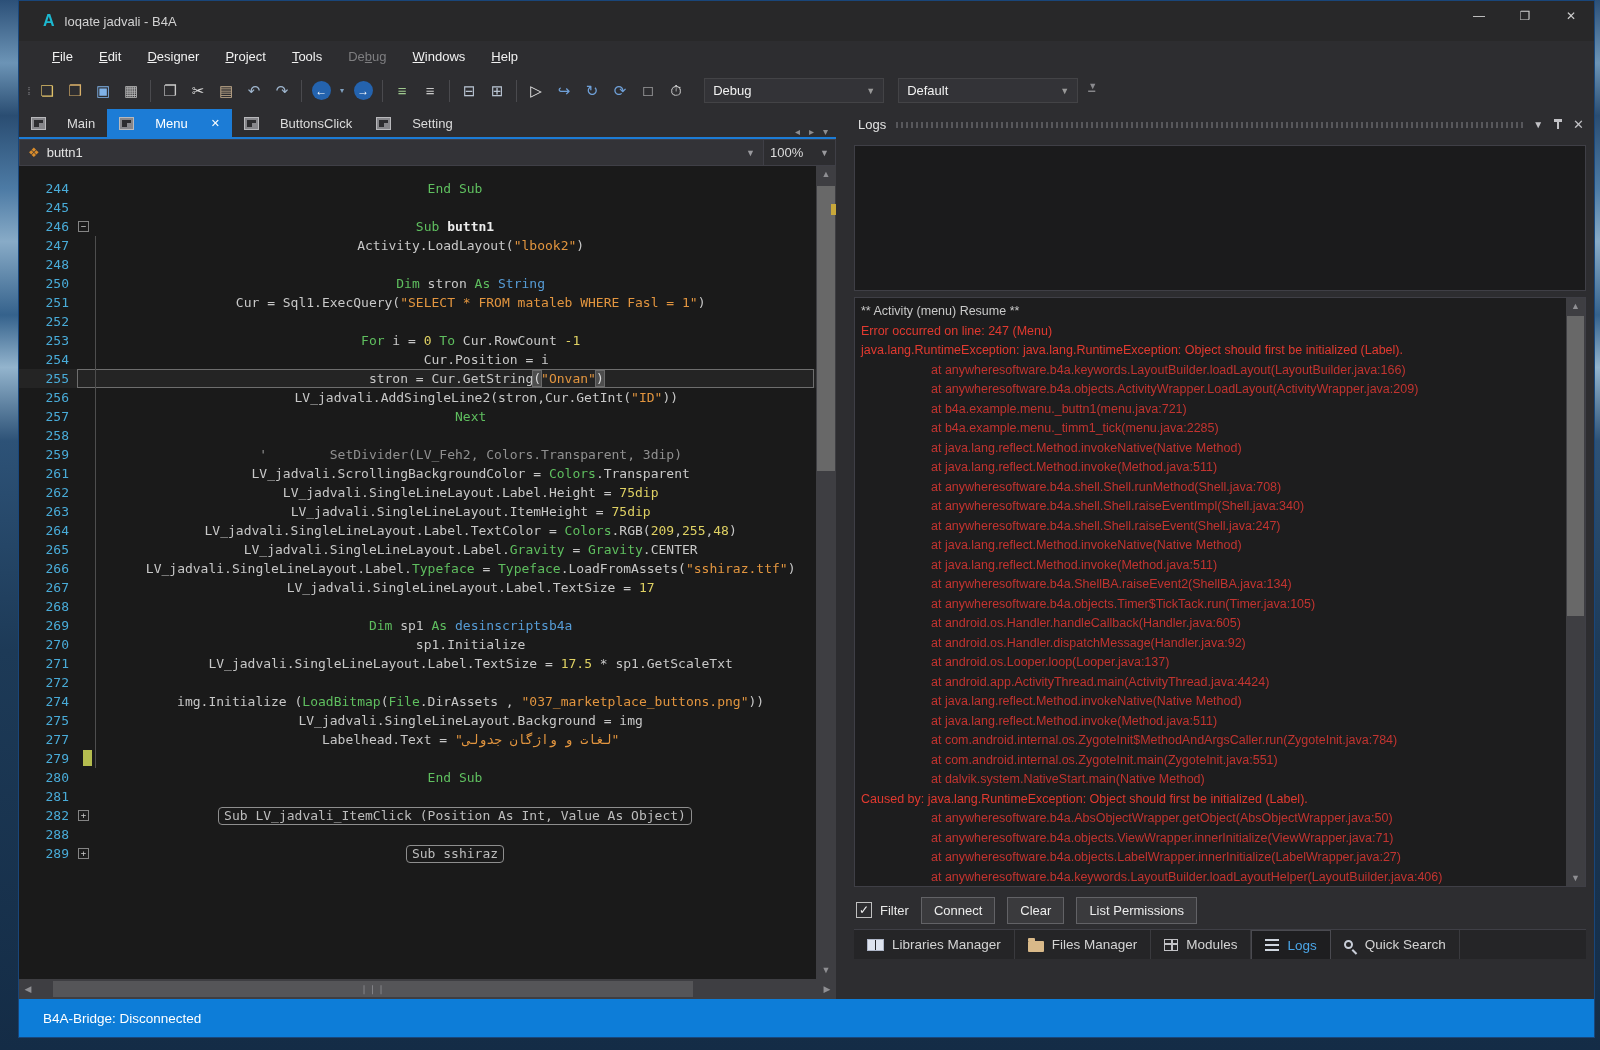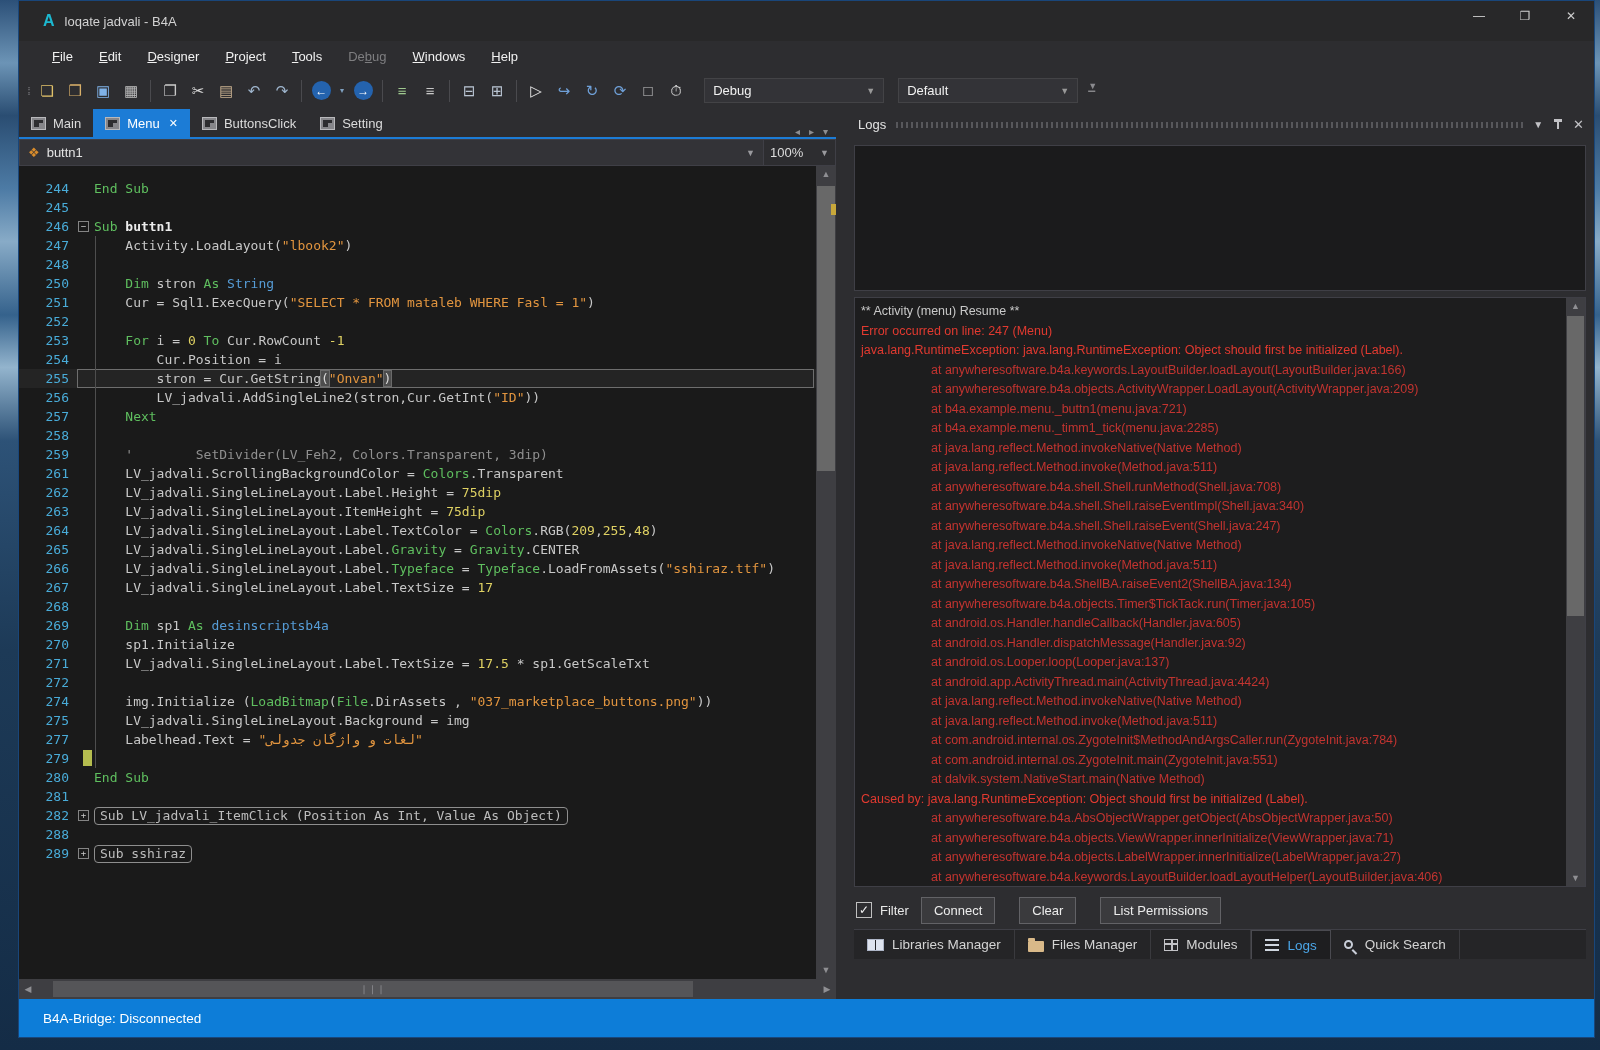--- a/index.html
+++ b/index.html
@@ -32,21 +32,21 @@
   .tb-overflow { color:#8a8a8e; font-size:9px; margin-left:10px; }
 
   
   #main { flex:1; position:relative; }
   #editor-region { position:absolute; left:0; top:0; width:817px; height:100%; }
   #splitter { position:absolute; left:817px; top:0; width:10px; height:100%; background:#2d2d30; }
   #logs-panel { position:absolute; left:827px; top:0; right:0; height:100%; }
 
   
   #doc-tabbar { height:30px; display:flex; align-items:flex-end; border-bottom:2px solid #1c7cd6; }
-  .doc-tab { height:28px; display:flex; align-items:center; padding:0 12px; gap:7px; color:#dcdcdc; font-size:13px; }
+  .doc-tab { height:28px; display:flex; align-items:center; padding:0 12px; gap:21px; color:#dcdcdc; font-size:13px; }
   .doc-tab.active { background:#1c7cd6; color:#fff; }
   .tab-formicon { width:15px; height:13px; border:1px solid #b9b9bc; background:linear-gradient(#2d2d30,#2d2d30) , #86868a; background:#86868a; position:relative; flex:none; }
   .tab-formicon::before { content:""; position:absolute; left:2px; top:2px; right:2px; height:3px; background:#2d2d30; }
   .tab-formicon::after { content:""; position:absolute; left:2px; bottom:2px; width:5px; height:4px; background:#2d2d30; }
   .doc-tab .close-x { font-size:11px; margin-left:2px; }
   #tab-nav { margin-left:auto; display:flex; align-items:center; gap:9px; color:#8d8d90; font-size:10px; padding-right:8px; }
 
   
   #nav-row { height:27px; display:flex; align-items:stretch; background:#2d2d30; }
   #member-combo { flex:1; background:#333337; border:1px solid #3f3f46; display:flex; align-items:center; padding:0 8px; gap:7px; color:#e4e4e4; font-size:13px; }
@@ -56,21 +56,21 @@
   #zoom-combo .arrow { margin-left:auto; color:#9a9a9e; font-size:9px; }
 
   
   #code-area { position:absolute; left:0; top:57px; right:0; bottom:20px; background:#1a1a1a; overflow:hidden; display:flex; }
   #code-lines { flex:1; font-family:"DejaVu Sans Mono",monospace; font-size:13px; line-height:19px; padding-top:13px; }
   .code-row { height:19px; display:flex; position:relative; }
   .code-row .gutter { width:58px; flex:none; text-align:right; padding-right:8px; color:#49acd9; }
   .code-row .foldcol { width:17px; flex:none; position:relative; color:#9a9a9a; }
   .fold-box { position:absolute; left:1px; top:4px; width:11px; height:11px; border:1px solid #848484; background:#1a1a1a; color:#c8c8c8; font-size:9px; line-height:9px; text-align:center; }
   .bookmark { position:absolute; right:2px; top:1px; width:9px; height:16px; background:#b5bd4f; }
-  .code-row .codetext { flex:1; white-space:pre; position:relative; }
+  .code-row .codetext { flex:1; white-space:pre; position:relative;text-align:center; }
   .guide-line { position:absolute; left:0.5px; top:0; bottom:0; width:0; border-left:1px solid #4e4e4e; }
   .tok-k { color:#5fbf5f; } .tok-t { color:#569cd6; } .tok-s { color:#e2953f; }
   .tok-n { color:#dfd163; } .tok-d { color:#c8c8c8; } .tok-c { color:#909090; }
   .tok-b { color:#ececec; font-weight:bold; }
   .tok-h { color:#d8d8d8; background:#4d4d4d; outline:1px solid #6a6a6a; }
   .code-row.current { background:#242424; }
   .code-row.current::before { content:""; position:absolute; left:58px; right:2px; top:0; bottom:0; border:1px solid #6e6e6e; pointer-events:none; }
   .collapsed-box { display:inline-block; border:1px solid #8e8e8e; border-radius:4px; padding:0 5px; color:#bdbdbd; line-height:16px; margin-top:0px; }
 
   
@@ -455,21 +455,21 @@
         <div id="log-lines"><div class="log-p">** Activity (menu) Resume **</div><div class="log-e">Error occurred on line: 247 (Menu)</div><div class="log-e">java.lang.RuntimeException: java.lang.RuntimeException: Object should first be initialized (Label).</div><div class="log-s">at anywheresoftware.b4a.keywords.LayoutBuilder.loadLayout(LayoutBuilder.java:166)</div><div class="log-s">at anywheresoftware.b4a.objects.ActivityWrapper.LoadLayout(ActivityWrapper.java:209)</div><div class="log-s">at b4a.example.menu._buttn1(menu.java:721)</div><div class="log-s">at b4a.example.menu._timm1_tick(menu.java:2285)</div><div class="log-s">at java.lang.reflect.Method.invokeNative(Native Method)</div><div class="log-s">at java.lang.reflect.Method.invoke(Method.java:511)</div><div class="log-s">at anywheresoftware.b4a.shell.Shell.runMethod(Shell.java:708)</div><div class="log-s">at anywheresoftware.b4a.shell.Shell.raiseEventImpl(Shell.java:340)</div><div class="log-s">at anywheresoftware.b4a.shell.Shell.raiseEvent(Shell.java:247)</div><div class="log-s">at java.lang.reflect.Method.invokeNative(Native Method)</div><div class="log-s">at java.lang.reflect.Method.invoke(Method.java:511)</div><div class="log-s">at anywheresoftware.b4a.ShellBA.raiseEvent2(ShellBA.java:134)</div><div class="log-s">at anywheresoftware.b4a.objects.Timer$TickTack.run(Timer.java:105)</div><div class="log-s">at android.os.Handler.handleCallback(Handler.java:605)</div><div class="log-s">at android.os.Handler.dispatchMessage(Handler.java:92)</div><div class="log-s">at android.os.Looper.loop(Looper.java:137)</div><div class="log-s">at android.app.ActivityThread.main(ActivityThread.java:4424)</div><div class="log-s">at java.lang.reflect.Method.invokeNative(Native Method)</div><div class="log-s">at java.lang.reflect.Method.invoke(Method.java:511)</div><div class="log-s">at com.android.internal.os.ZygoteInit$MethodAndArgsCaller.run(ZygoteInit.java:784)</div><div class="log-s">at com.android.internal.os.ZygoteInit.main(ZygoteInit.java:551)</div><div class="log-s">at dalvik.system.NativeStart.main(Native Method)</div><div class="log-e">Caused by: java.lang.RuntimeException: Object should first be initialized (Label).</div><div class="log-s">at anywheresoftware.b4a.AbsObjectWrapper.getObject(AbsObjectWrapper.java:50)</div><div class="log-s">at anywheresoftware.b4a.objects.ViewWrapper.innerInitialize(ViewWrapper.java:71)</div><div class="log-s">at anywheresoftware.b4a.objects.LabelWrapper.innerInitialize(LabelWrapper.java:27)</div><div class="log-s">at anywheresoftware.b4a.keywords.LayoutBuilder.loadLayoutHelper(LayoutBuilder.java:406)</div></div>
         <div id="log-vscroll">
           <span class="sb-arrow" style="top:0;">▲</span>
           <span class="sb-thumb"></span>
           <span class="sb-arrow" style="bottom:0;">▼</span>
         </div>
       </div>
       <div id="logs-controls">
         <span id="filter-check">✓</span>
         <span id="filter-label">Filter</span>
-        <span id="log-buttons" style="display:flex;gap:24px;">
+        <span id="log-buttons" style="display:flex;gap:12px;">
             <button class="log-btn">Connect</button>
             <button class="log-btn">Clear</button>
             <button class="log-btn">List Permissions</button>
           </span>
       </div>
       <div id="bottom-tabs">
           <span class="bottom-tab">
             <span class="bt-icon bt-book"></span>
             <span>Libraries Manager</span>
           </span>

